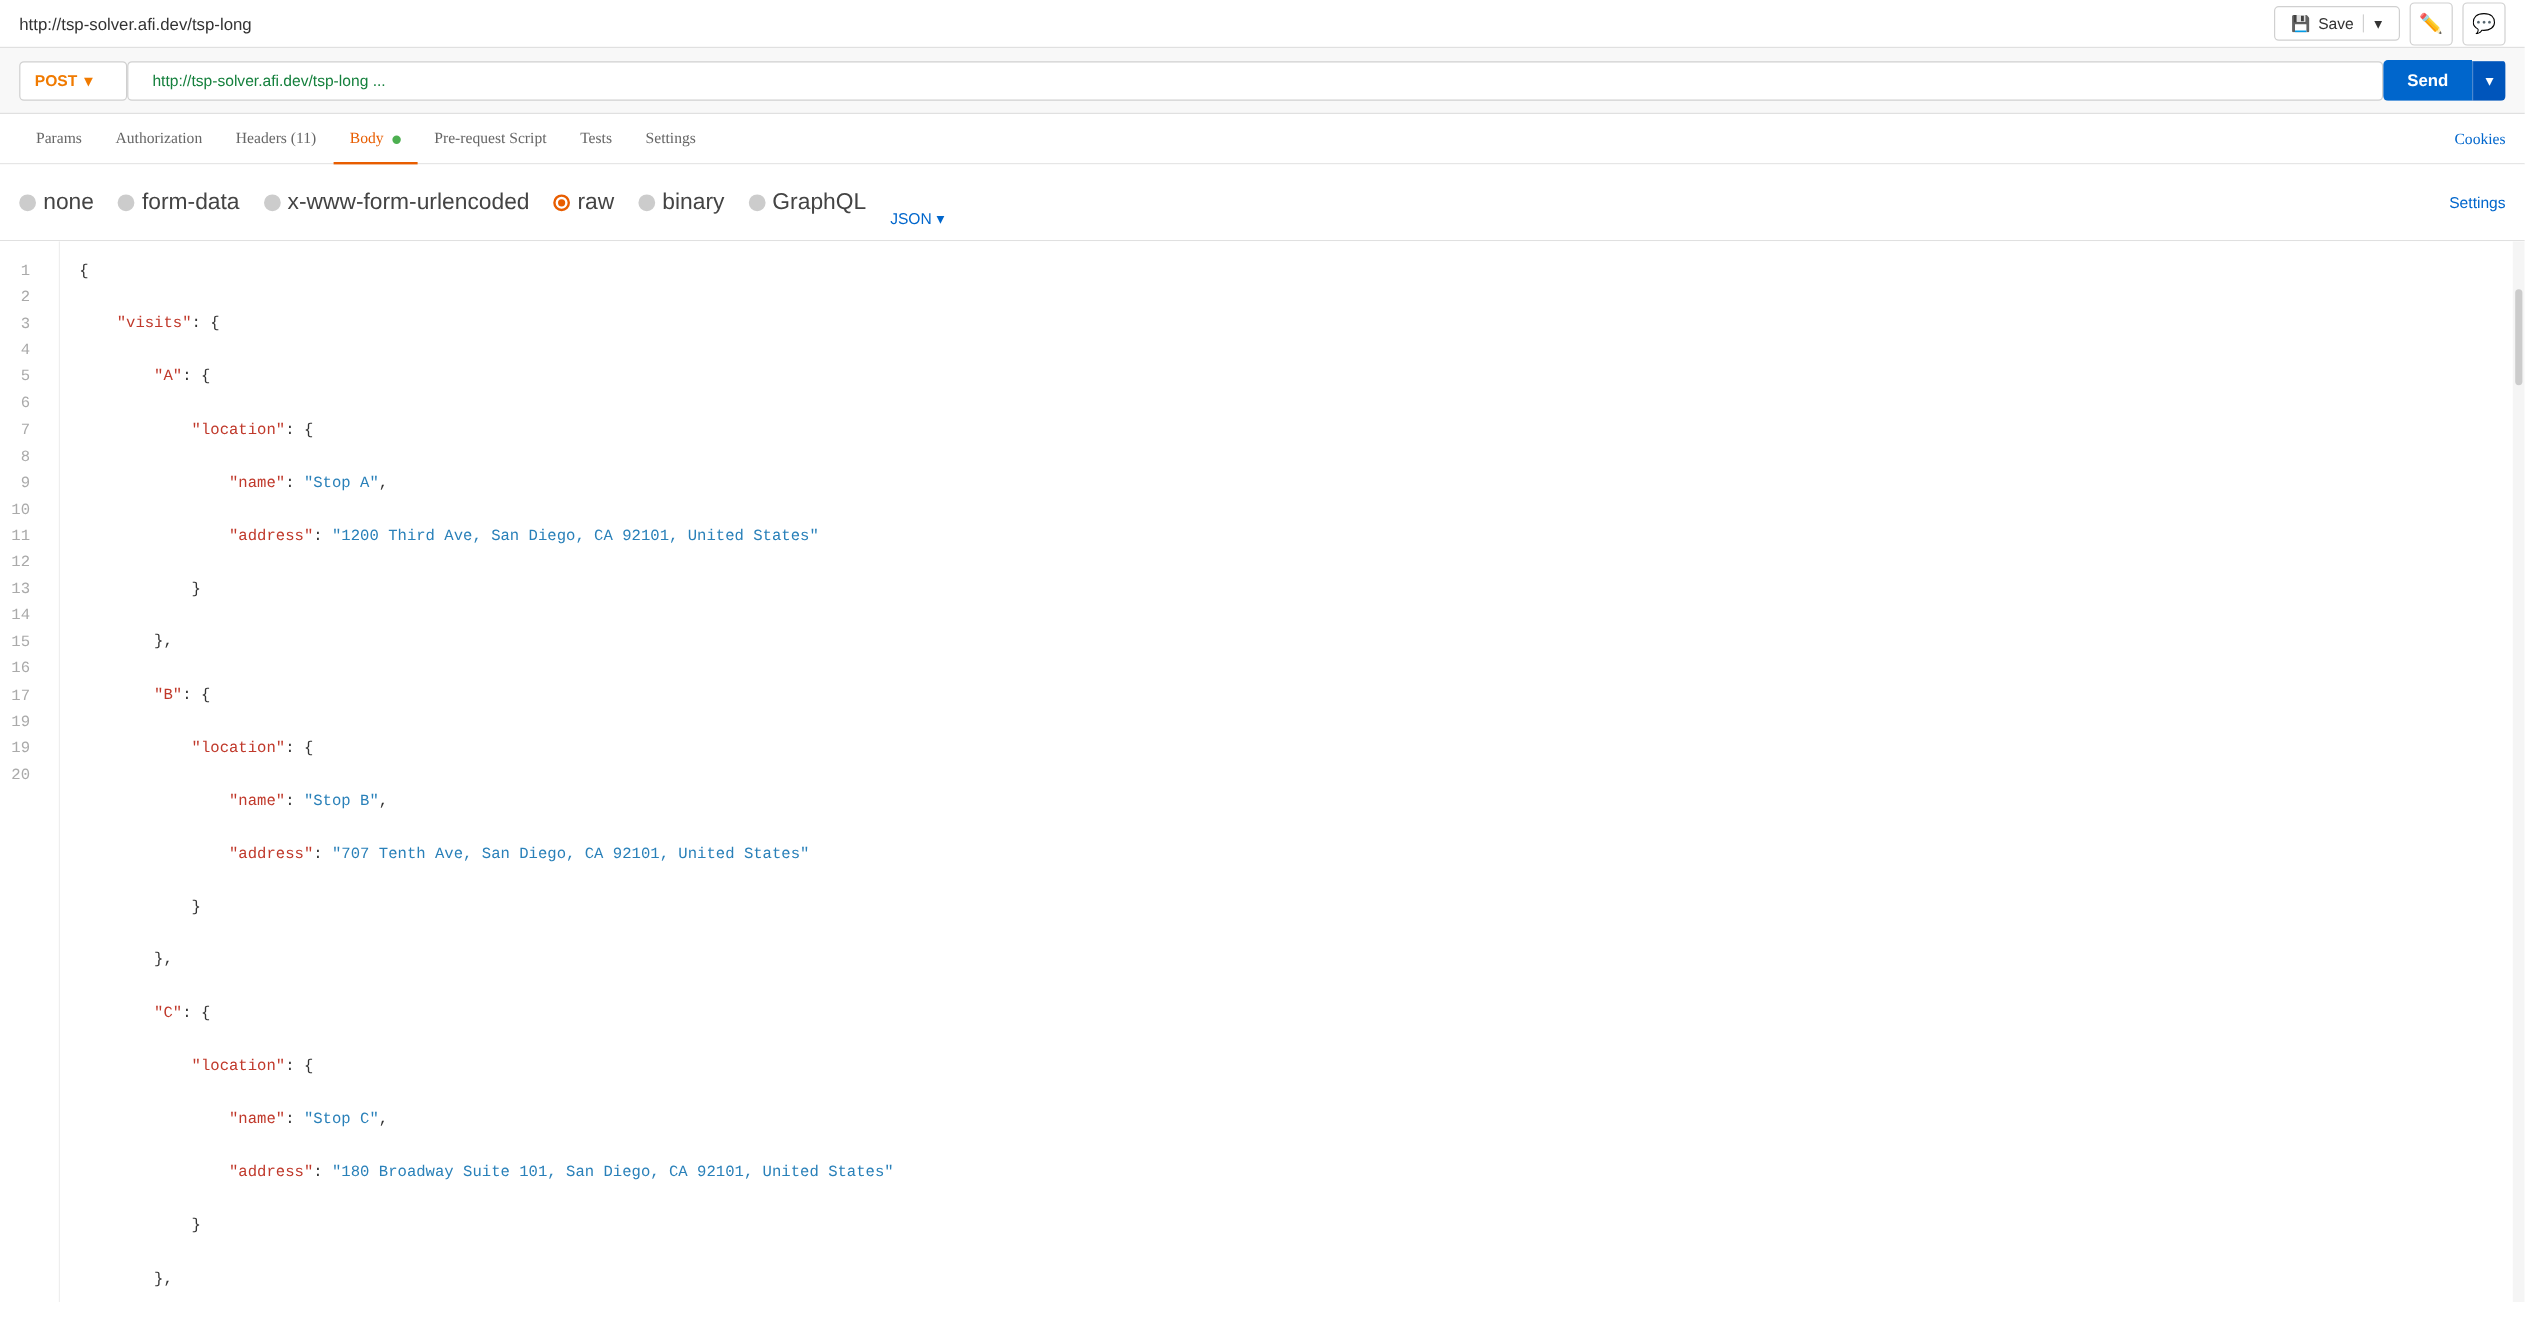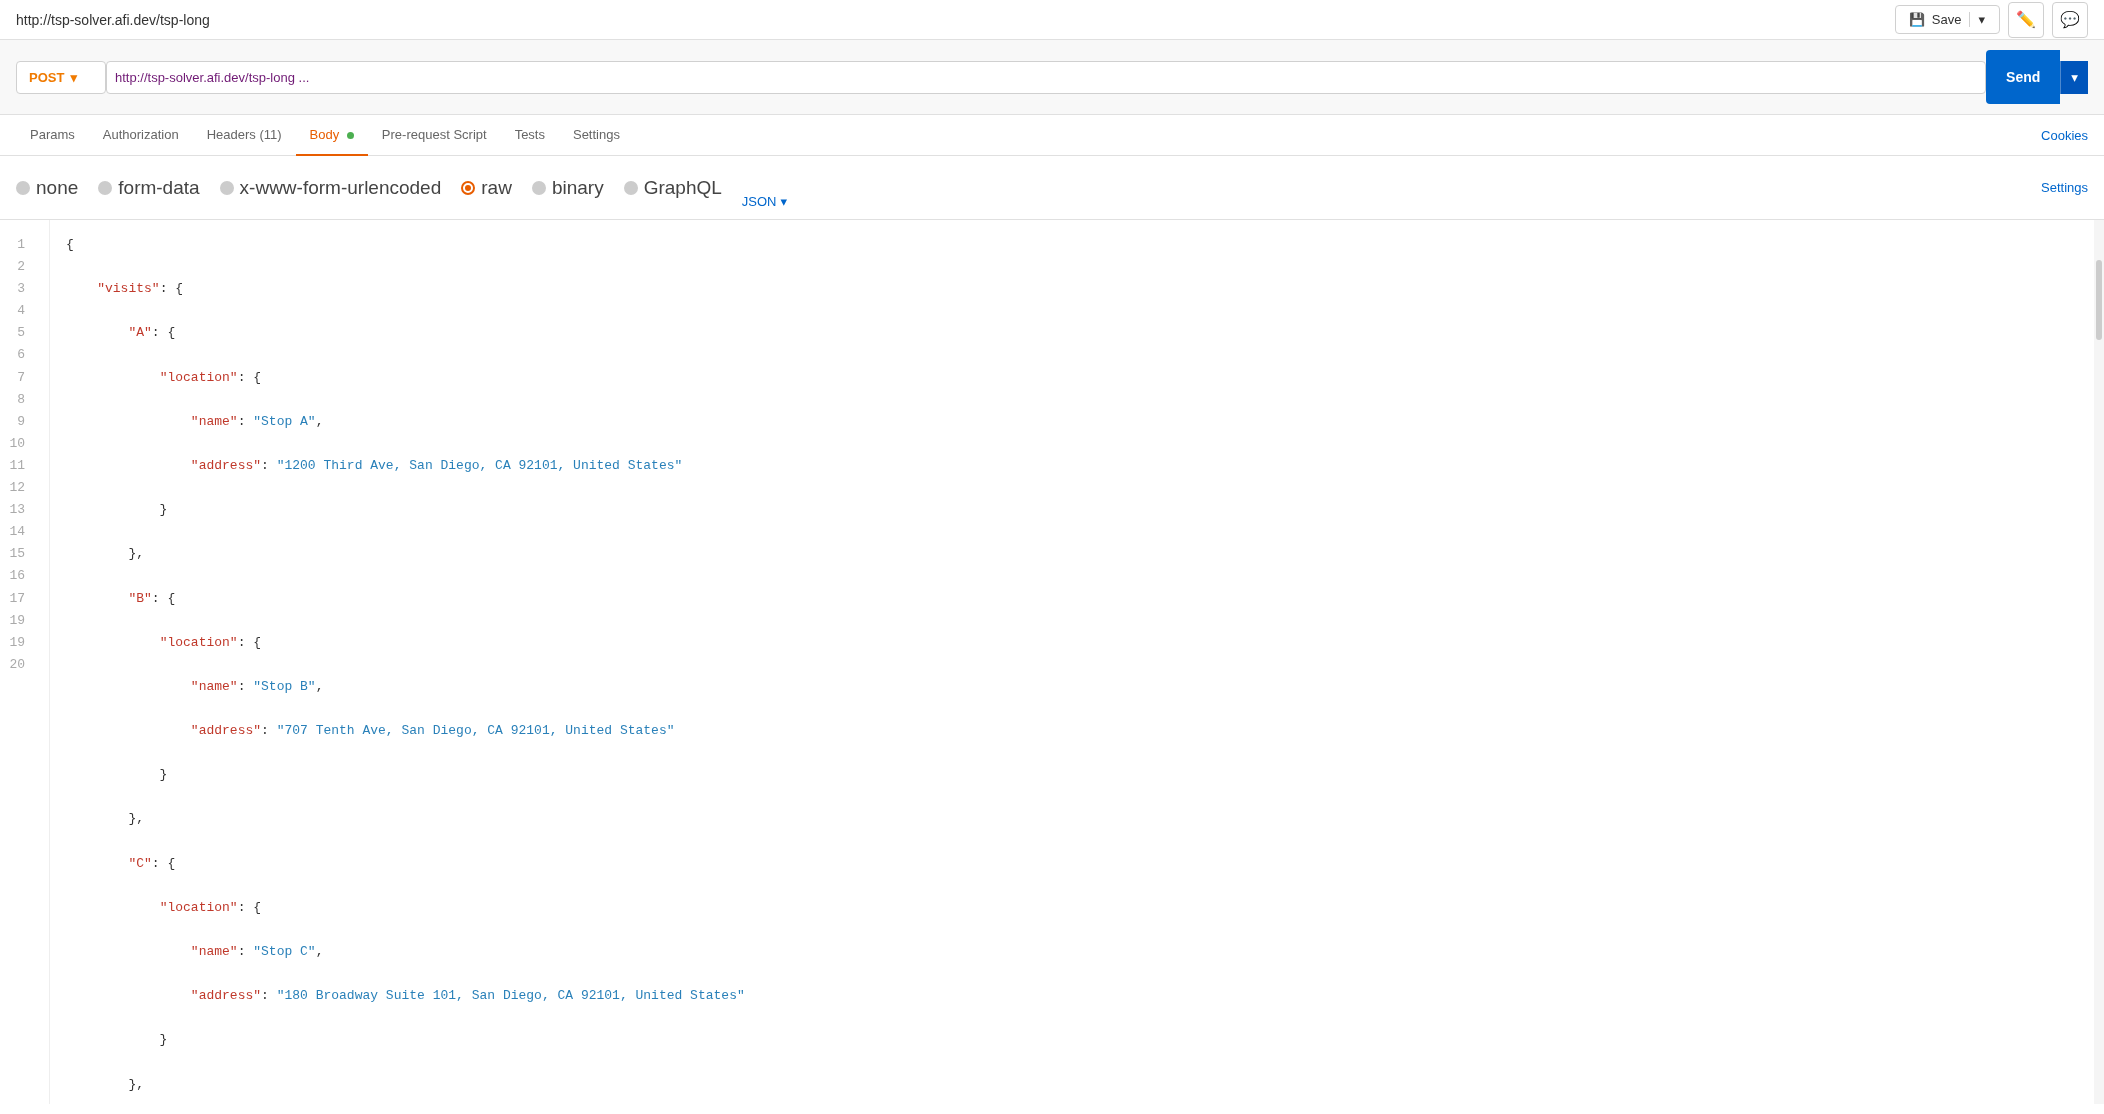--- a/index.html
+++ b/index.html
@@ -79,37 +79,37 @@
       border: 1px solid #d0d0d0;
       border-radius: 4px;
       cursor: pointer;
       font-weight: 600;
       color: #f07a00;
       font-size: 13px;
       min-width: 90px;
     }
     .url-input {
       flex: 1;
-      padding: 8px 8px;
+      padding: 8px 20px;
       background: #fff;
       border: 1px solid #d0d0d0;
       border-radius: 4px;
       font-size: 13px;
-      color: #701a75;
+      color: #15803d;
       outline: none;
     }
     .send-btn {
       display: flex;
       align-items: center;
       gap: 0;
       border-radius: 4px;
       overflow: hidden;
     }
     .send-main {
-      padding: 19px 20px;
+      padding: 9px 20px;
       background: #0066cc;
       color: #fff;
       font-size: 14px;
       font-weight: 600;
       border: none;
       cursor: pointer;
     }
     .send-chevron {
       padding: 9px 10px;
       background: #0055bb;
@@ -119,20 +119,21 @@
       border-left: 1px solid rgba(255,255,255,0.3);
     }
 
     
     .tabs-row {
       display: flex;
       align-items: center;
       padding: 0 16px;
       border-bottom: 1px solid #e0e0e0;
       background: #fff;
+      font-family: Liberation Serif, serif;
     }
     .tab {
       padding: 12px 14px;
       cursor: pointer;
       font-size: 13px;
       color: #666;
       border-bottom: 2px solid transparent;
       margin-bottom: -1px;
       white-space: nowrap;
     }

